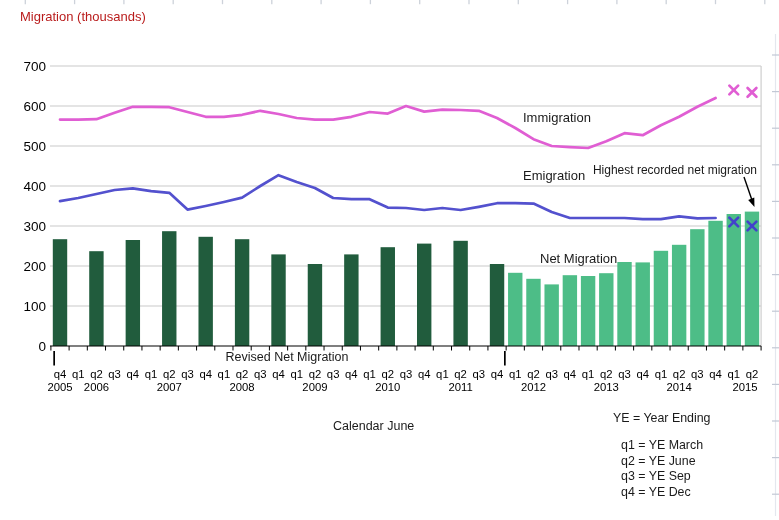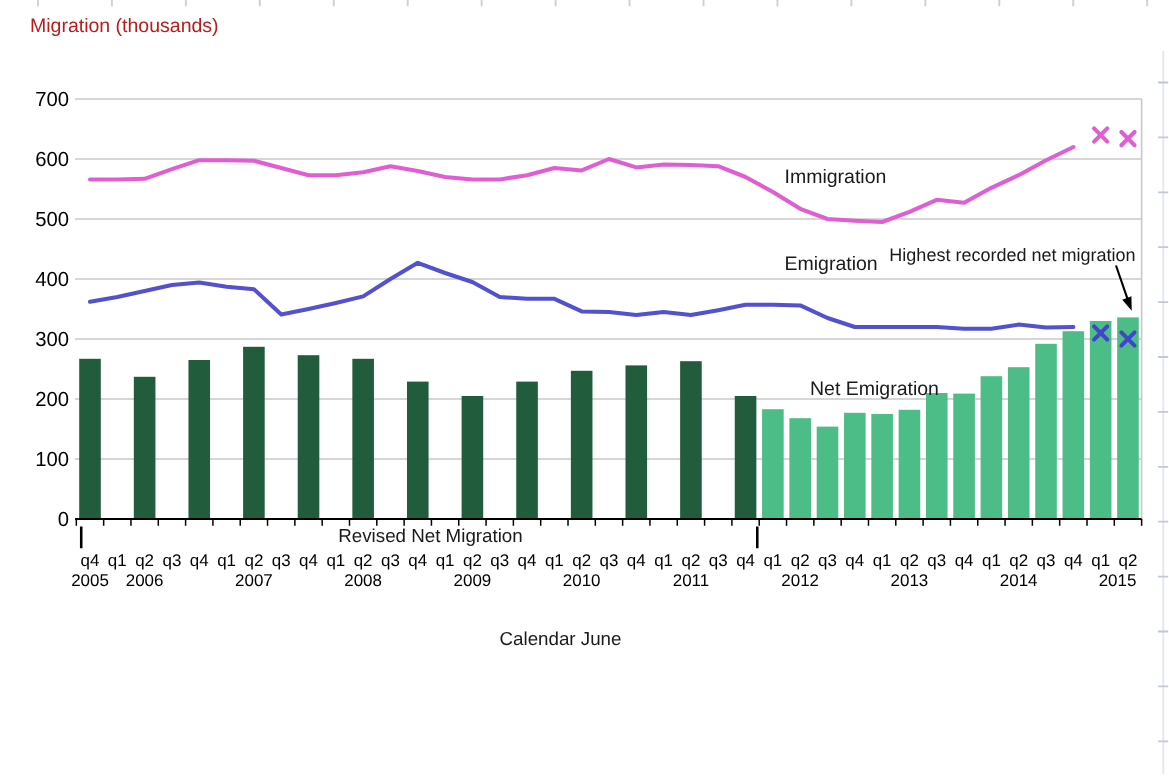--- a/index.html
+++ b/index.html
@@ -200,18 +200,27 @@
       <text x="745" y="390.5" text-anchor="middle" font-size="11.3">2015</text>
       <rect x="53.3" y="351" width="1.7" height="14.5" fill="#000"></rect>
       <rect x="504" y="351" width="1.7" height="14.5" fill="#000"></rect>
       <line x1="744" y1="177" x2="751.6800000000001" y2="199.29999999999998" stroke="#000" stroke-width="1.4"></line>
       <polygon points="754.48,207.1 748.1800000000001,199.9 754.28,197.5" fill="#000"></polygon>
     </svg>
 
   <div class="title">Migration (thousands)</div>
   <div class="lbl imm-lbl">Immigration</div>
   <div class="lbl emi-lbl">Emigration</div>
-  <div class="lbl net-lbl">Net Emigration</div>
+  <div class="lbl net-lbl">Net Migration</div>
   <div class="lbl annot-lbl">Highest recorded net migration</div>
   <div class="lbl revised-lbl">Revised Net Migration</div>
   <div class="lbl calyear-lbl">Calendar June</div>
 
+  <div class="notes">
+    <div class="hdr">YE = Year Ending</div>
+    <div class="items" id="ye-items">
+        <div>q1 = YE March</div>
+        <div>q2 = YE June</div>
+        <div>q3 = YE Sep</div>
+        <div>q4 = YE Dec</div>
+      </div>
+  </div>
 </div>
 
 </body></html>

